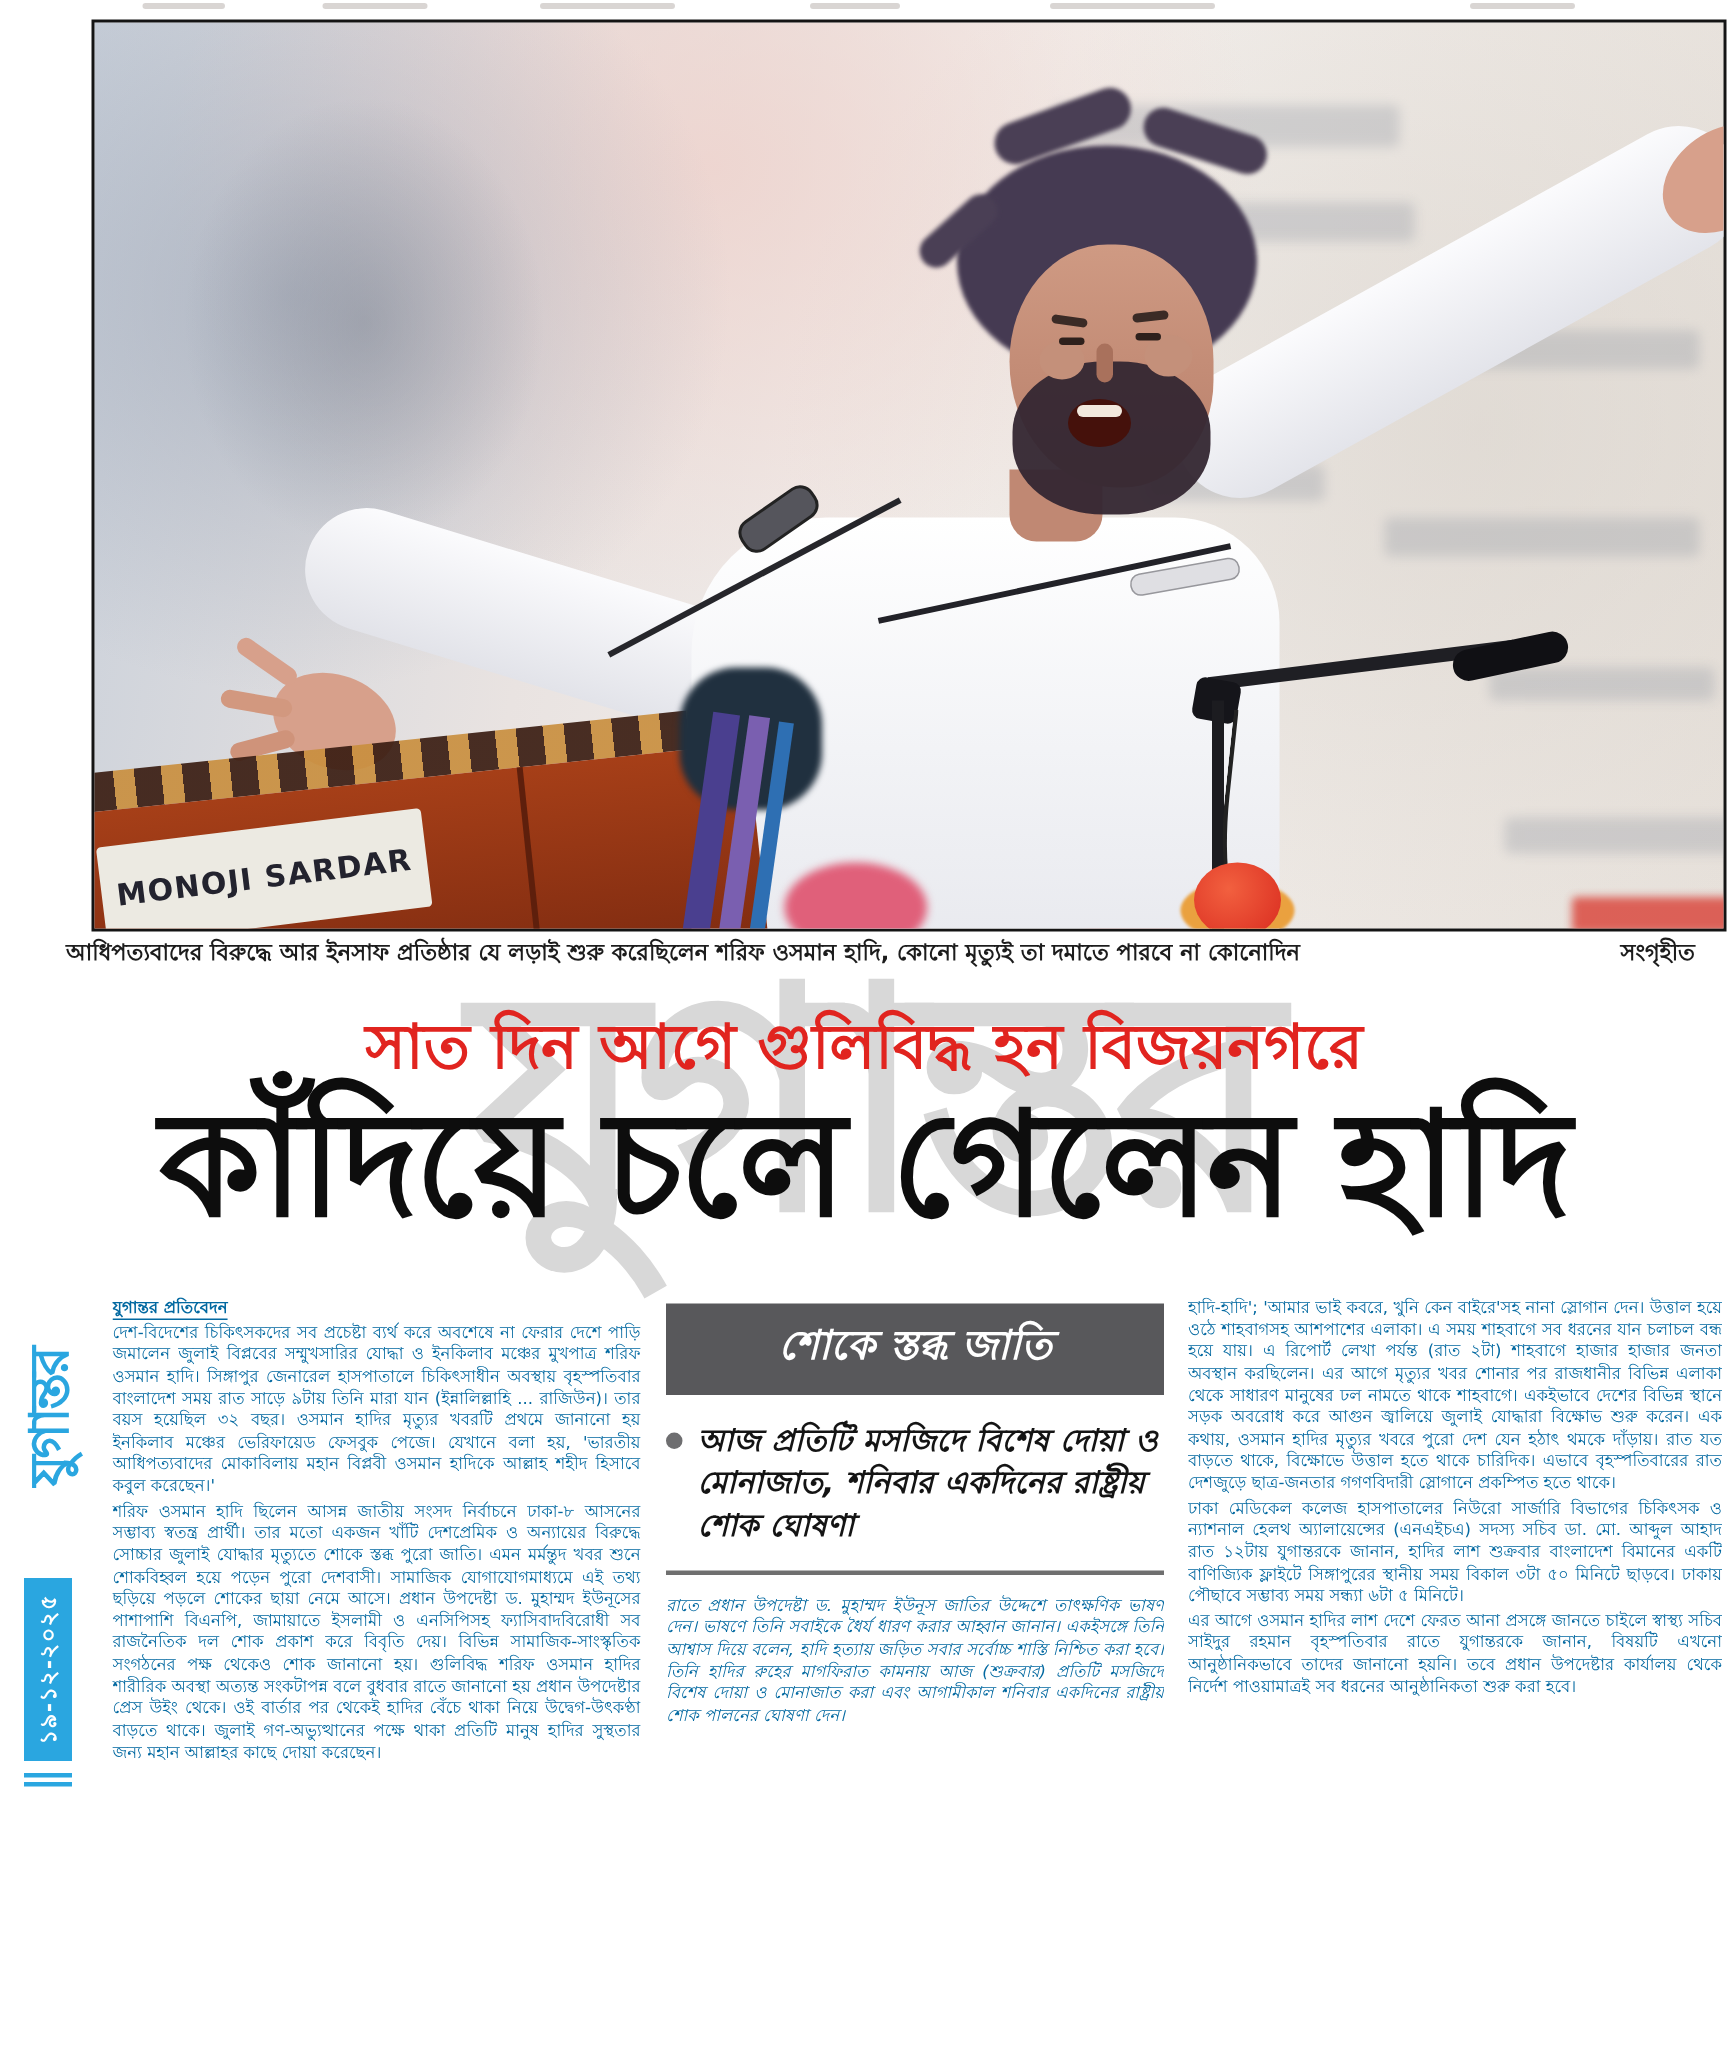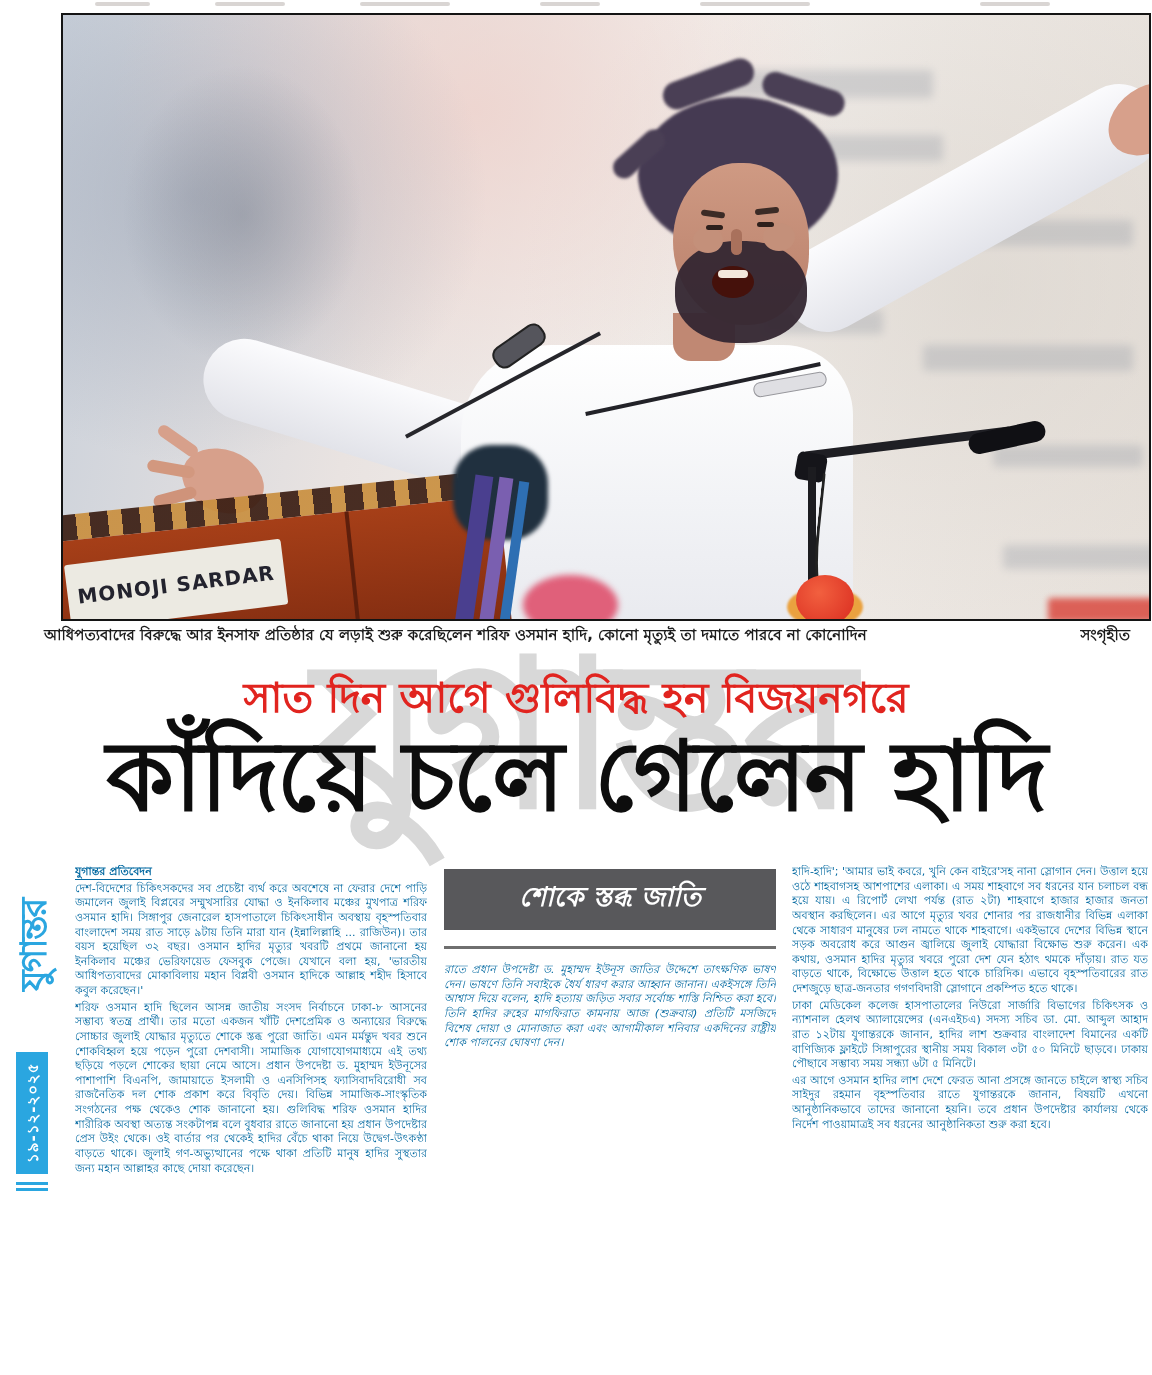--- a/index.html
+++ b/index.html
@@ -163,20 +163,24 @@
 
 <div class="abs col col-left">
   <p class="byline">যুগান্তর প্রতিবেদন</p>
   <p>দেশ-বিদেশের চিকিৎসকদের সব প্রচেষ্টা ব্যর্থ করে অবশেষে না ফেরার দেশে পাড়ি জমালেন জুলাই বিপ্লবের সম্মুখসারির যোদ্ধা ও ইনকিলাব মঞ্চের মুখপাত্র শরিফ ওসমান হাদি। সিঙ্গাপুর জেনারেল হাসপাতালে চিকিৎসাধীন অবস্থায় বৃহস্পতিবার বাংলাদেশ সময় রাত সাড়ে ৯টায় তিনি মারা যান (ইন্নালিল্লাহি ... রাজিউন)। তার বয়স হয়েছিল ৩২ বছর। ওসমান হাদির মৃত্যুর খবরটি প্রথমে জানানো হয় ইনকিলাব মঞ্চের ভেরিফায়েড ফেসবুক পেজে। যেখানে বলা হয়, 'ভারতীয় আধিপত্যবাদের মোকাবিলায় মহান বিপ্লবী ওসমান হাদিকে আল্লাহ শহীদ হিসাবে কবুল করেছেন।'</p>
   <p>শরিফ ওসমান হাদি ছিলেন আসন্ন জাতীয় সংসদ নির্বাচনে ঢাকা-৮ আসনের সম্ভাব্য স্বতন্ত্র প্রার্থী। তার মতো একজন খাঁটি দেশপ্রেমিক ও অন্যায়ের বিরুদ্ধে সোচ্চার জুলাই যোদ্ধার মৃত্যুতে শোকে স্তব্ধ পুরো জাতি। এমন মর্মন্তুদ খবর শুনে শোকবিহ্বল হয়ে পড়েন পুরো দেশবাসী। সামাজিক যোগাযোগমাধ্যমে এই তথ্য ছড়িয়ে পড়লে শোকের ছায়া নেমে আসে। প্রধান উপদেষ্টা ড. মুহাম্মদ ইউনূসের পাশাপাশি বিএনপি, জামায়াতে ইসলামী ও এনসিপিসহ ফ্যাসিবাদবিরোধী সব রাজনৈতিক দল শোক প্রকাশ করে বিবৃতি দেয়। বিভিন্ন সামাজিক-সাংস্কৃতিক সংগঠনের পক্ষ থেকেও শোক জানানো হয়। গুলিবিদ্ধ শরিফ ওসমান হাদির শারীরিক অবস্থা অত্যন্ত সংকটাপন্ন বলে বুধবার রাতে জানানো হয় প্রধান উপদেষ্টার প্রেস উইং থেকে। ওই বার্তার পর থেকেই হাদির বেঁচে থাকা নিয়ে উদ্বেগ-উৎকণ্ঠা বাড়তে থাকে। জুলাই গণ-অভ্যুত্থানের পক্ষে থাকা প্রতিটি মানুষ হাদির সুস্থতার জন্য মহান আল্লাহর কাছে দোয়া করেছেন।</p>
 </div>
 
 <div class="abs col col-mid">
   <div>
     <div class="infobox-title">শোকে স্তব্ধ জাতি</div>
+    <div class="bullet-item">
+      <span class="bullet-dot"></span>
+      <span class="bullet-text">আজ প্রতিটি মসজিদে বিশেষ দোয়া ও মোনাজাত, শনিবার একদিনের রাষ্ট্রীয় শোক ঘোষণা</span>
+    </div>
   </div>
   <div class="mid-rule"></div>
   <p>রাতে প্রধান উপদেষ্টা ড. মুহাম্মদ ইউনূস জাতির উদ্দেশে তাৎক্ষণিক ভাষণ দেন। ভাষণে তিনি সবাইকে ধৈর্য ধারণ করার আহ্বান জানান। একইসঙ্গে তিনি আশ্বাস দিয়ে বলেন, হাদি হত্যায় জড়িত সবার সর্বোচ্চ শাস্তি নিশ্চিত করা হবে। তিনি হাদির রুহের মাগফিরাত কামনায় আজ (শুক্রবার) প্রতিটি মসজিদে বিশেষ দোয়া ও মোনাজাত করা এবং আগামীকাল শনিবার একদিনের রাষ্ট্রীয় শোক পালনের ঘোষণা দেন।</p>
 
 </div>
 
 <div class="abs col col-right">
   <p>হাদি-হাদি'; 'আমার ভাই কবরে, খুনি কেন বাইরে'সহ নানা স্লোগান দেন। উত্তাল হয়ে ওঠে শাহবাগসহ আশপাশের এলাকা। এ সময় শাহবাগে সব ধরনের যান চলাচল বন্ধ হয়ে যায়। এ রিপোর্ট লেখা পর্যন্ত (রাত ২টা) শাহবাগে হাজার হাজার জনতা অবস্থান করছিলেন। এর আগে মৃত্যুর খবর শোনার পর রাজধানীর বিভিন্ন এলাকা থেকে সাধারণ মানুষের ঢল নামতে থাকে শাহবাগে। একইভাবে দেশের বিভিন্ন স্থানে সড়ক অবরোধ করে আগুন জ্বালিয়ে জুলাই যোদ্ধারা বিক্ষোভ শুরু করেন। এক কথায়, ওসমান হাদির মৃত্যুর খবরে পুরো দেশ যেন হঠাৎ থমকে দাঁড়ায়। রাত যত বাড়তে থাকে, বিক্ষোভে উত্তাল হতে থাকে চারিদিক। এভাবে বৃহস্পতিবারের রাত দেশজুড়ে ছাত্র-জনতার গগণবিদারী স্লোগানে প্রকম্পিত হতে থাকে।</p>
   <p>ঢাকা মেডিকেল কলেজ হাসপাতালের নিউরো সার্জারি বিভাগের চিকিৎসক ও ন্যাশনাল হেলথ অ্যালায়েন্সের (এনএইচএ) সদস্য সচিব ডা. মো. আব্দুল আহাদ রাত ১২টায় যুগান্তরকে জানান, হাদির লাশ শুক্রবার বাংলাদেশ বিমানের একটি বাণিজ্যিক ফ্লাইটে সিঙ্গাপুরের স্থানীয় সময় বিকাল ৩টা ৫০ মিনিটে ছাড়বে। ঢাকায় পৌছাবে সম্ভাব্য সময় সন্ধ্যা ৬টা ৫ মিনিটে।</p>
   <p>এর আগে ওসমান হাদির লাশ দেশে ফেরত আনা প্রসঙ্গে জানতে চাইলে স্বাস্থ্য সচিব সাইদুর রহমান বৃহস্পতিবার রাতে যুগান্তরকে জানান, বিষয়টি এখনো আনুষ্ঠানিকভাবে তাদের জানানো হয়নি। তবে প্রধান উপদেষ্টার কার্যালয় থেকে নির্দেশ পাওয়ামাত্রই সব ধরনের আনুষ্ঠানিকতা শুরু করা হবে।</p>

